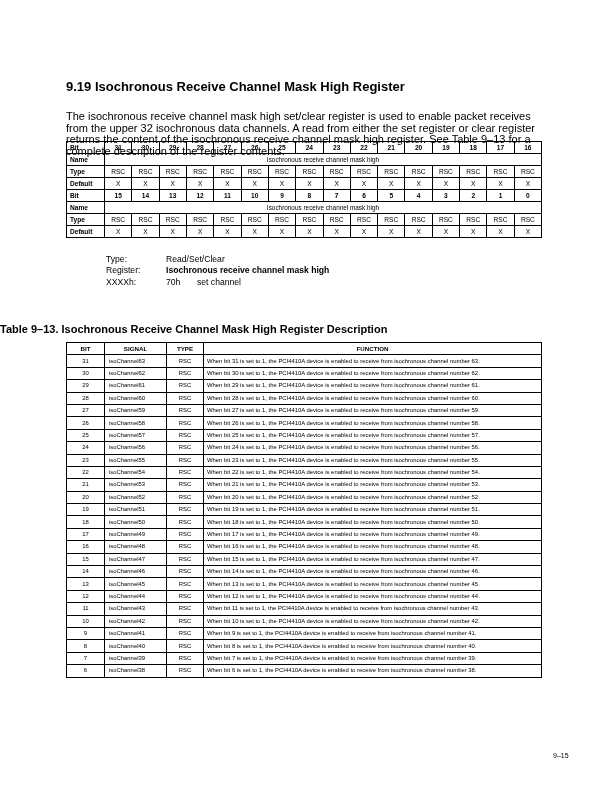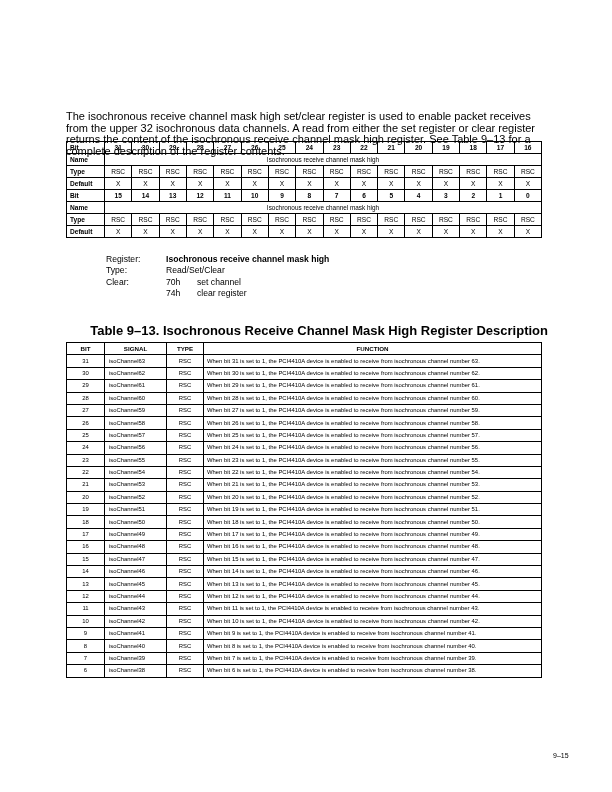--- a/index.html
+++ b/index.html
@@ -11,34 +11,35 @@
   .reg-table { position:absolute; left:66px; top:141px; width:476px; table-layout:fixed; }
   .reg-table td { border:1px solid #000; height:11px; font-size:6.6px; text-align:center; padding:0; line-height:10px; }
   .reg-table td.lbl { text-align:left; font-weight:bold; padding-left:3px; width:38px; }
   .reg-table tr.bitrow td { font-weight:bold; }
   .reg-table td.namecell { font-size:6.4px; }
   .props { position:absolute; left:106px; top:254px; font-size:8.6px; line-height:11.3px; }
   .props .row { display:flex; }
   .props .k { width:60px; }
   .props .v1 { width:31px; }
   .props .bold { font-weight:bold; }
-  .caption { position:absolute; left:0; width:548px; top:323px; text-align:right; font-size:13px; font-weight:bold; }
+  .caption { position:absolute; left:0; width:548px; top:323px; text-align:left; font-size:11px; font-weight:bold; }
   .desc-table { position:absolute; left:66px; top:342px; width:476px; table-layout:fixed; }
   .desc-table td, .desc-table th { border:1px solid #000; height:11.4px; padding:0; font-size:5.9px; line-height:11px; }
   .desc-table th { font-weight:bold; text-align:center; font-size:6.2px; }
   .desc-table td.c { text-align:center; }
   .desc-table td.l { text-align:left; padding-left:4px; }
   .desc-table td.f { text-align:left; padding-left:3px; white-space:nowrap; overflow:hidden; }
   .pagenum { position:absolute; left:553px; top:752px; font-size:7px; }
 </style>
 </head>
 <body>
 
 <div class="page">
 
+  <div class="heading">9.19 Isochronous Receive Channel Mask High Register</div>
   <div class="intro">The isochronous receive channel mask high set/clear register is used to enable packet receives from the upper 32 isochronous data channels. A read from either the set register or clear register returns the content of the isochronous receive channel mask high register. See Table 9–13 for a complete description of the register contents.</div>
 
   <table class="reg-table">
     <colgroup>
         <col style="width:38px">
       </colgroup>
     <tbody id="reg-body">
         <tr class="bitrow">
           <td class="lbl">Bit</td>
           <td>31</td>
@@ -159,36 +160,31 @@
           <td>X</td>
           <td>X</td>
           <td>X</td>
           <td>X</td>
         </tr>
       </tbody>
   </table>
 
   <div class="props">
     <div class="row">
+      <span class="k">Type:</span>
+      <span>Read/Set/Clear</span>
+    </div>
+    <div class="row">
       <span class="k">Register:</span>
       <span class="bold">Isochronous receive channel mask high</span>
     </div>
     <div class="row">
-      <span class="k">Type:</span>
-      <span>Read/Set/Clear</span>
-    </div>
-    <div class="row">
-      <span class="k">Clear:</span>
+      <span class="k">XXXXh:</span>
       <span class="v1">70h</span>
       <span>set channel</span>
-    </div>
-    <div class="row">
-      <span class="k"></span>
-      <span class="v1">74h</span>
-      <span>clear register</span>
     </div>
   </div>
 
   <div class="caption">Table 9–13.  Isochronous Receive Channel Mask High Register Description</div>
 
   <table class="desc-table">
     <colgroup>
       <col style="width:38px">
         <col style="width:62px">
         <col style="width:37px">

